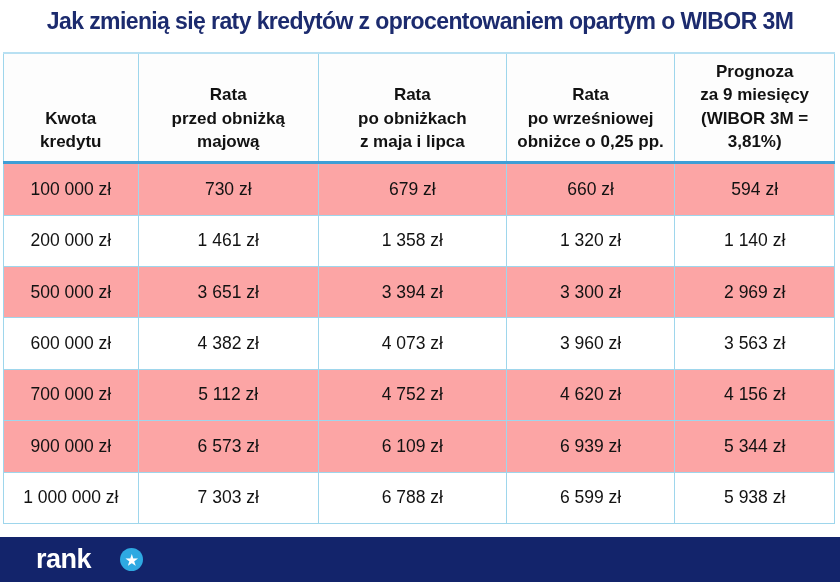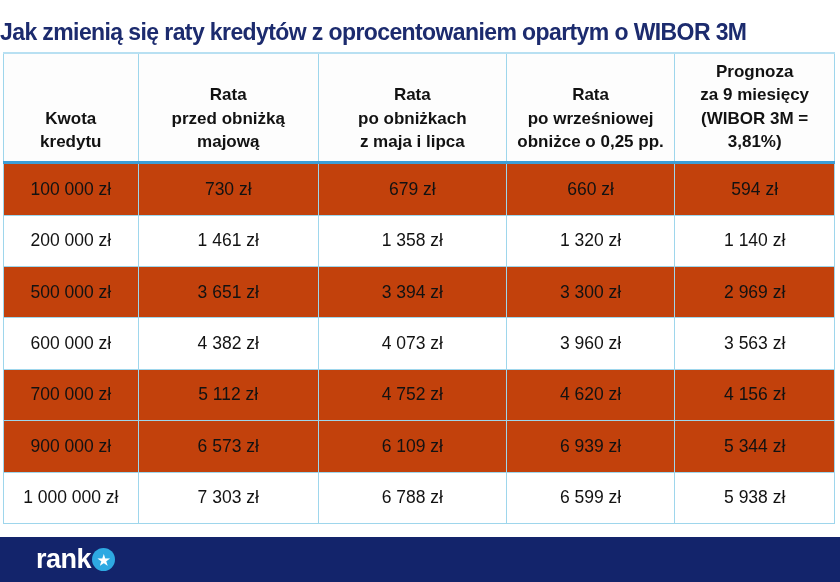--- a/index.html
+++ b/index.html
@@ -13,26 +13,25 @@
     width: 840px;
     height: 582px;
     background: #ffffff;
     overflow: hidden;
   }
   .title {
     position: absolute;
     top: 8px;
     left: 0;
     width: 100%;
-    text-align: left;
+    text-align: center;
     font-size: 23px;
     font-weight: 800;
     letter-spacing: -0.6px;
     color: #1c2b6e;
-    margin-top: 11px;
   }
   .table-wrap {
     position: absolute;
     left: 3px;
     top: 52px;
     width: 832px;
     height: 472px;
   }
   table.main {
     width: 100%;
@@ -59,21 +58,21 @@
     border-bottom: 3px solid #3e9ed6;
     border-top: 2px solid #b8e0f2;
   }
   table.main tbody td {
     font-size: 17.5px;
     height: 37px;
     background: #ffffff;
     padding: 0 2px;
   }
   table.main tbody tr.alt td {
-    background: #c2410c;
+    background: #fca5a5;
   }
   table.main col.c0 { width: 16.2%; }
   table.main col.c1 { width: 21.7%; }
   table.main col.c2 { width: 22.6%; }
   table.main col.c3 { width: 20.3%; }
   table.main col.c4 { width: 19.2%; }
   .footer-bar {
     position: absolute;
     left: 0;
     bottom: 0;
@@ -85,20 +84,21 @@
   }
   .logo {
     display: flex;
     align-items: center;
     margin-left: 36px;
     color: #ffffff;
     font-size: 27px;
     font-weight: 800;
     letter-spacing: -0.5px;
     line-height: 1;
+    gap: 28px;
   }
   .logo .star-badge {
     display: inline-flex;
     align-items: center;
     justify-content: center;
     width: 23px;
     height: 23px;
     margin: 0 1px;
     border-radius: 50%;
     background: #2ea9e2;

